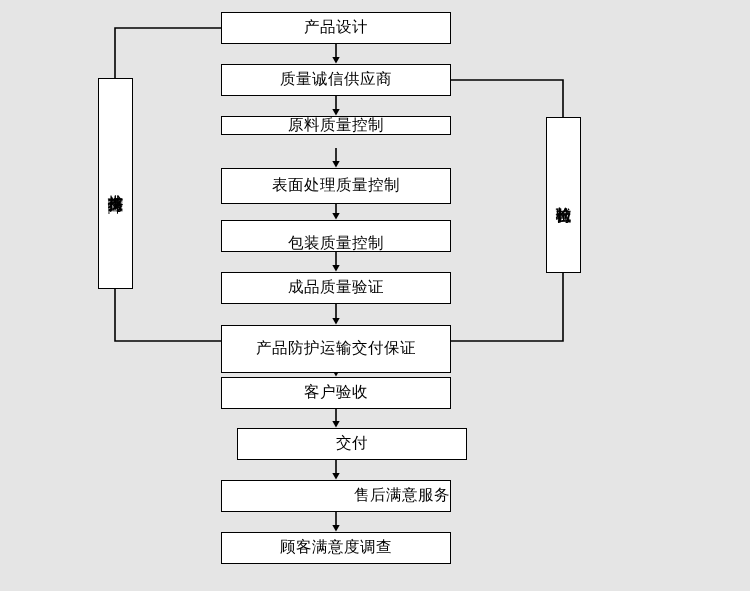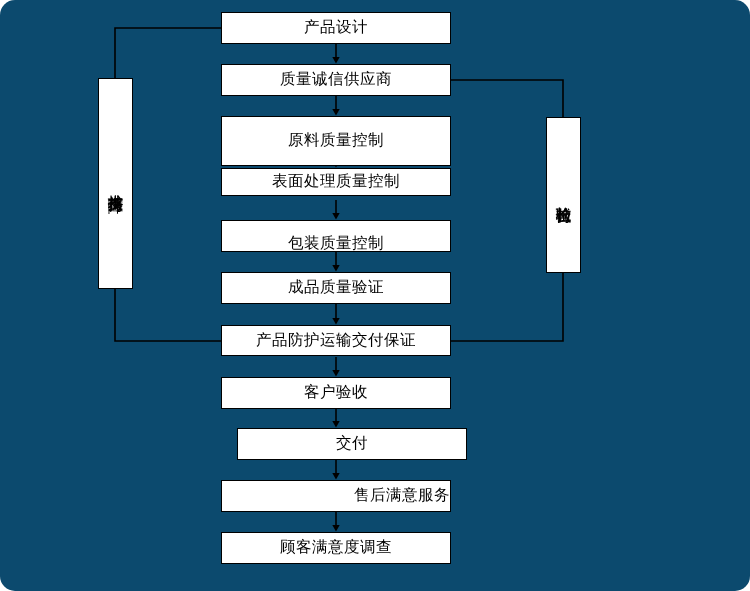--- a/index.html
+++ b/index.html
@@ -10,22 +10,21 @@
   body {
     width: 750px;
     height: 591px;
     font-family: "DejaVu Sans", "Liberation Sans", sans-serif;
     overflow: hidden;
   }
   #canvas {
     position: relative;
     width: 750px;
     height: 591px;
-    background: #0c4a6e;
-    border-radius: 15px;
+    background: #e5e5e5;
   }
   #wires {
     position: absolute;
     left: 0;
     top: 0;
     width: 750px;
     height: 591px;
     pointer-events: none;
   }
   .node {
@@ -91,37 +90,37 @@
   </svg>
 
   <div class="node main" style="left:221px; top:12px; width:230px; height:32px;">
     <span class="label">产品设计</span>
   </div>
 
   <div class="node main" style="left:221px; top:64px; width:230px; height:32px;">
     <span class="label">质量诚信供应商</span>
   </div>
 
-  <div class="node main" style="left:221px; top:116px; width:230px; height:50px;">
+  <div class="node main" style="left:221px; top:116px; width:230px; height:19px;">
     <span class="label">原料质量控制</span>
   </div>
 
-  <div class="node main" style="left:221px; top:168px; width:230px; height:28px;">
+  <div class="node main" style="left:221px; top:168px; width:230px; height:36px;">
     <span class="label">表面处理质量控制</span>
   </div>
 
   <div class="node main" style="left:221px; top:220px; width:230px; height:32px;align-items:flex-end;">
     <span class="label">包装质量控制</span>
   </div>
 
   <div class="node main" style="left:221px; top:272px; width:230px; height:32px;">
     <span class="label">成品质量验证</span>
   </div>
 
-  <div class="node main" style="left:221px; top:325px; width:230px; height:31px;">
+  <div class="node main" style="left:221px; top:325px; width:230px; height:48px;">
     <span class="label">产品防护运输交付保证</span>
   </div>
 
   <div class="node main" style="left:221px; top:377px; width:230px; height:32px;">
     <span class="label">客户验收</span>
   </div>
 
   <div class="node main" style="left:237px; top:428px; width:230px; height:32px;">
     <span class="label">交付</span>
   </div>

